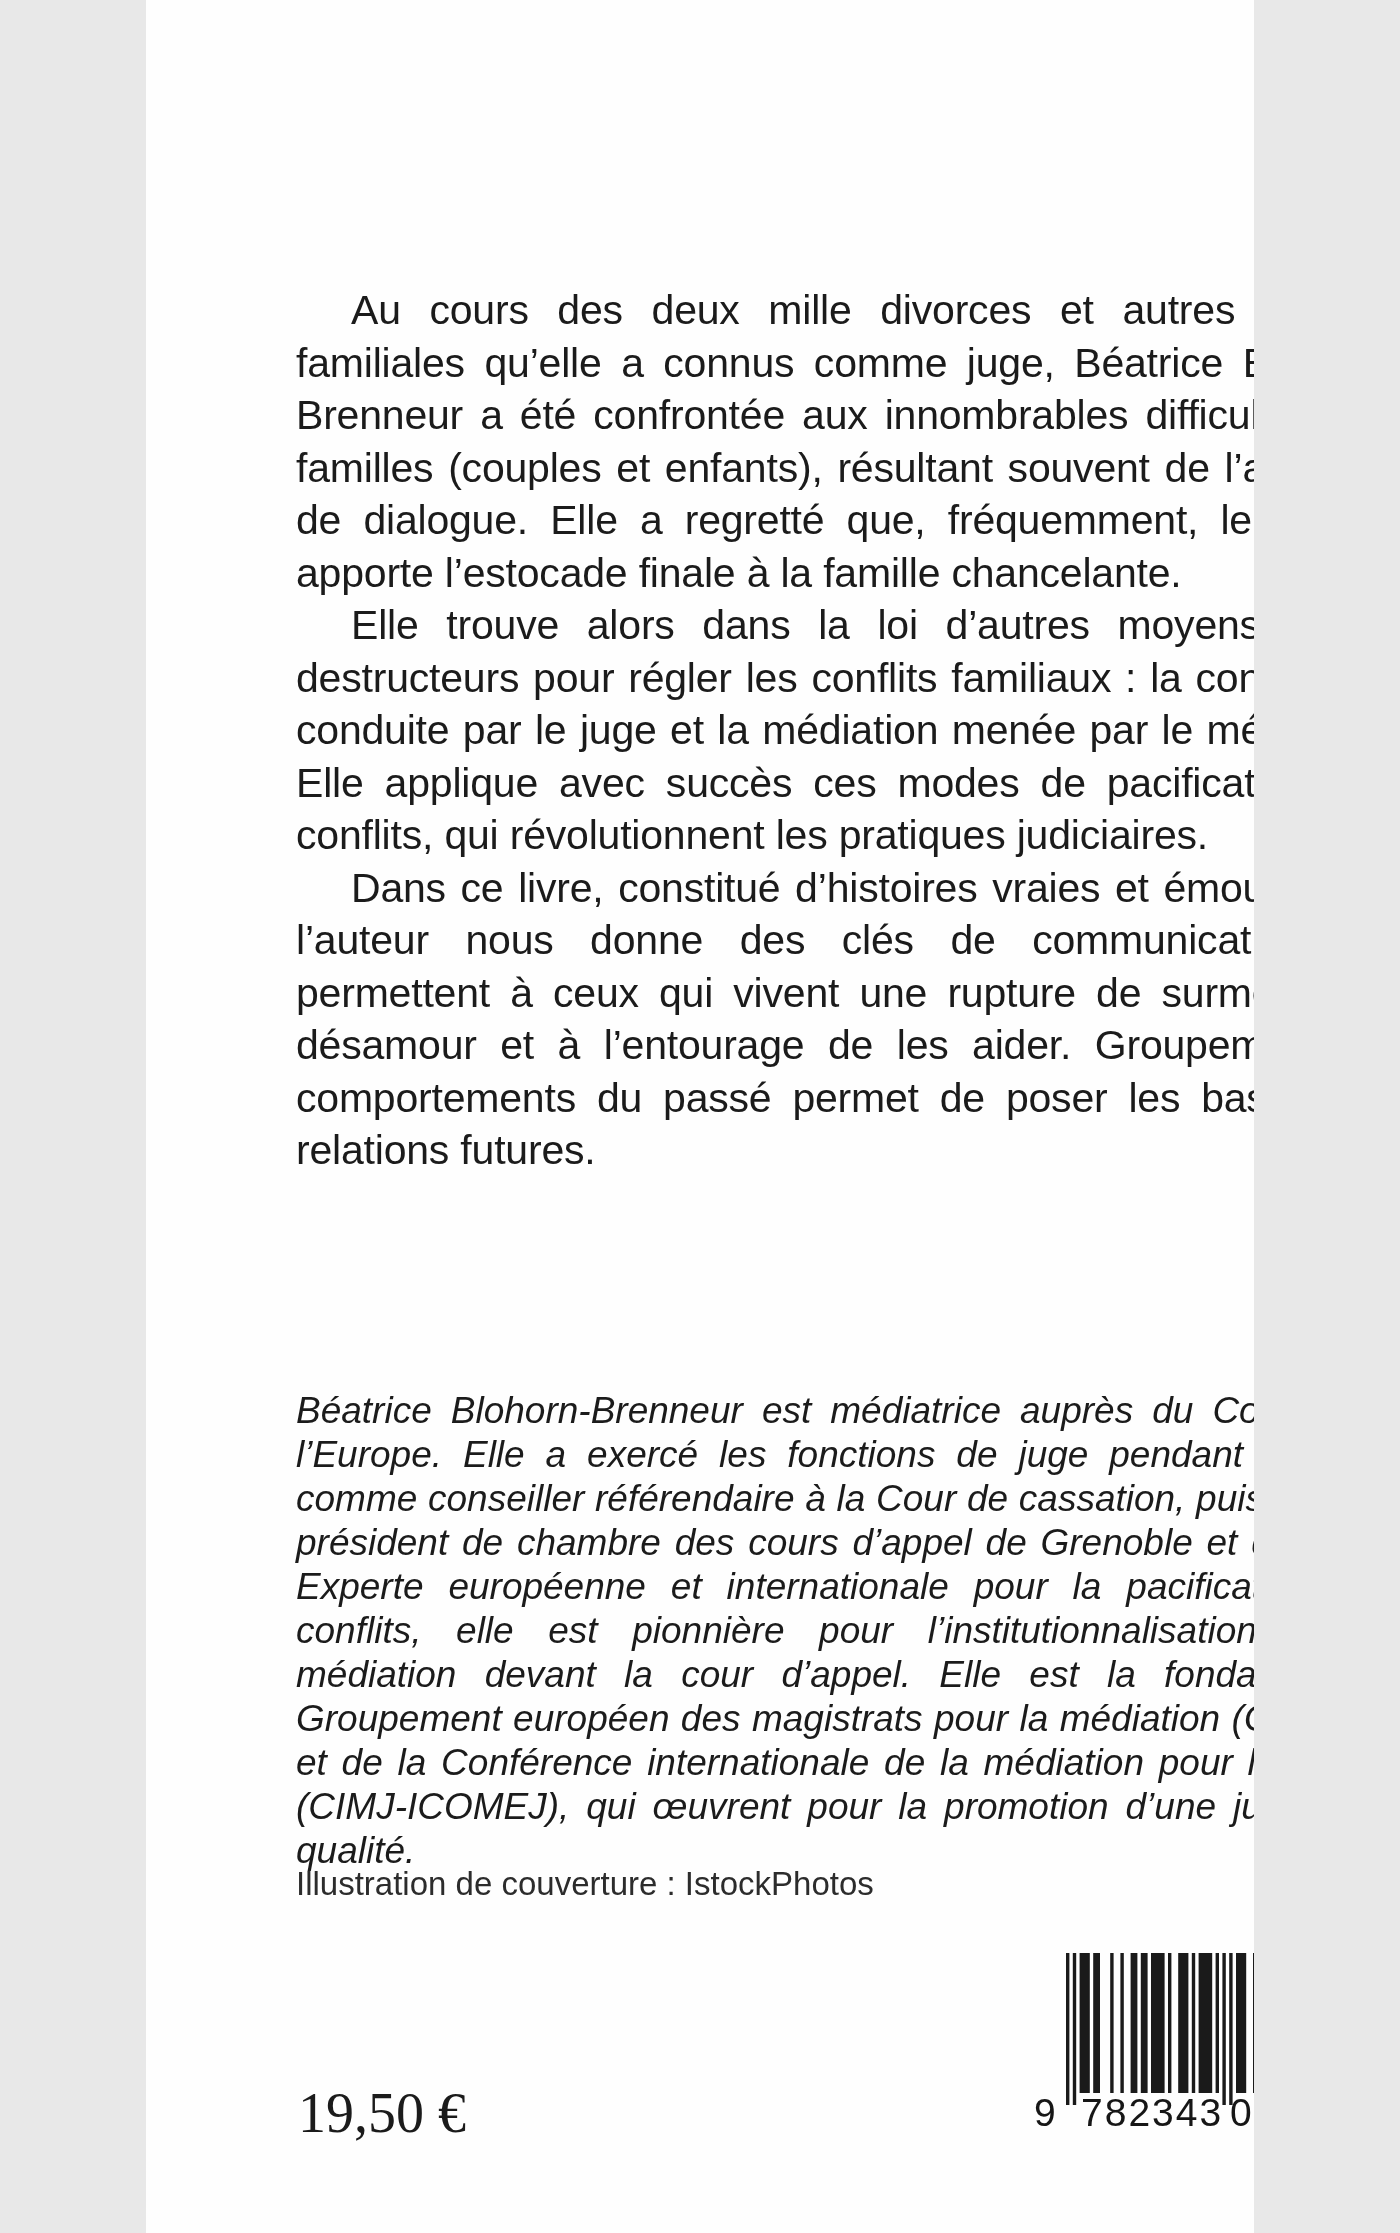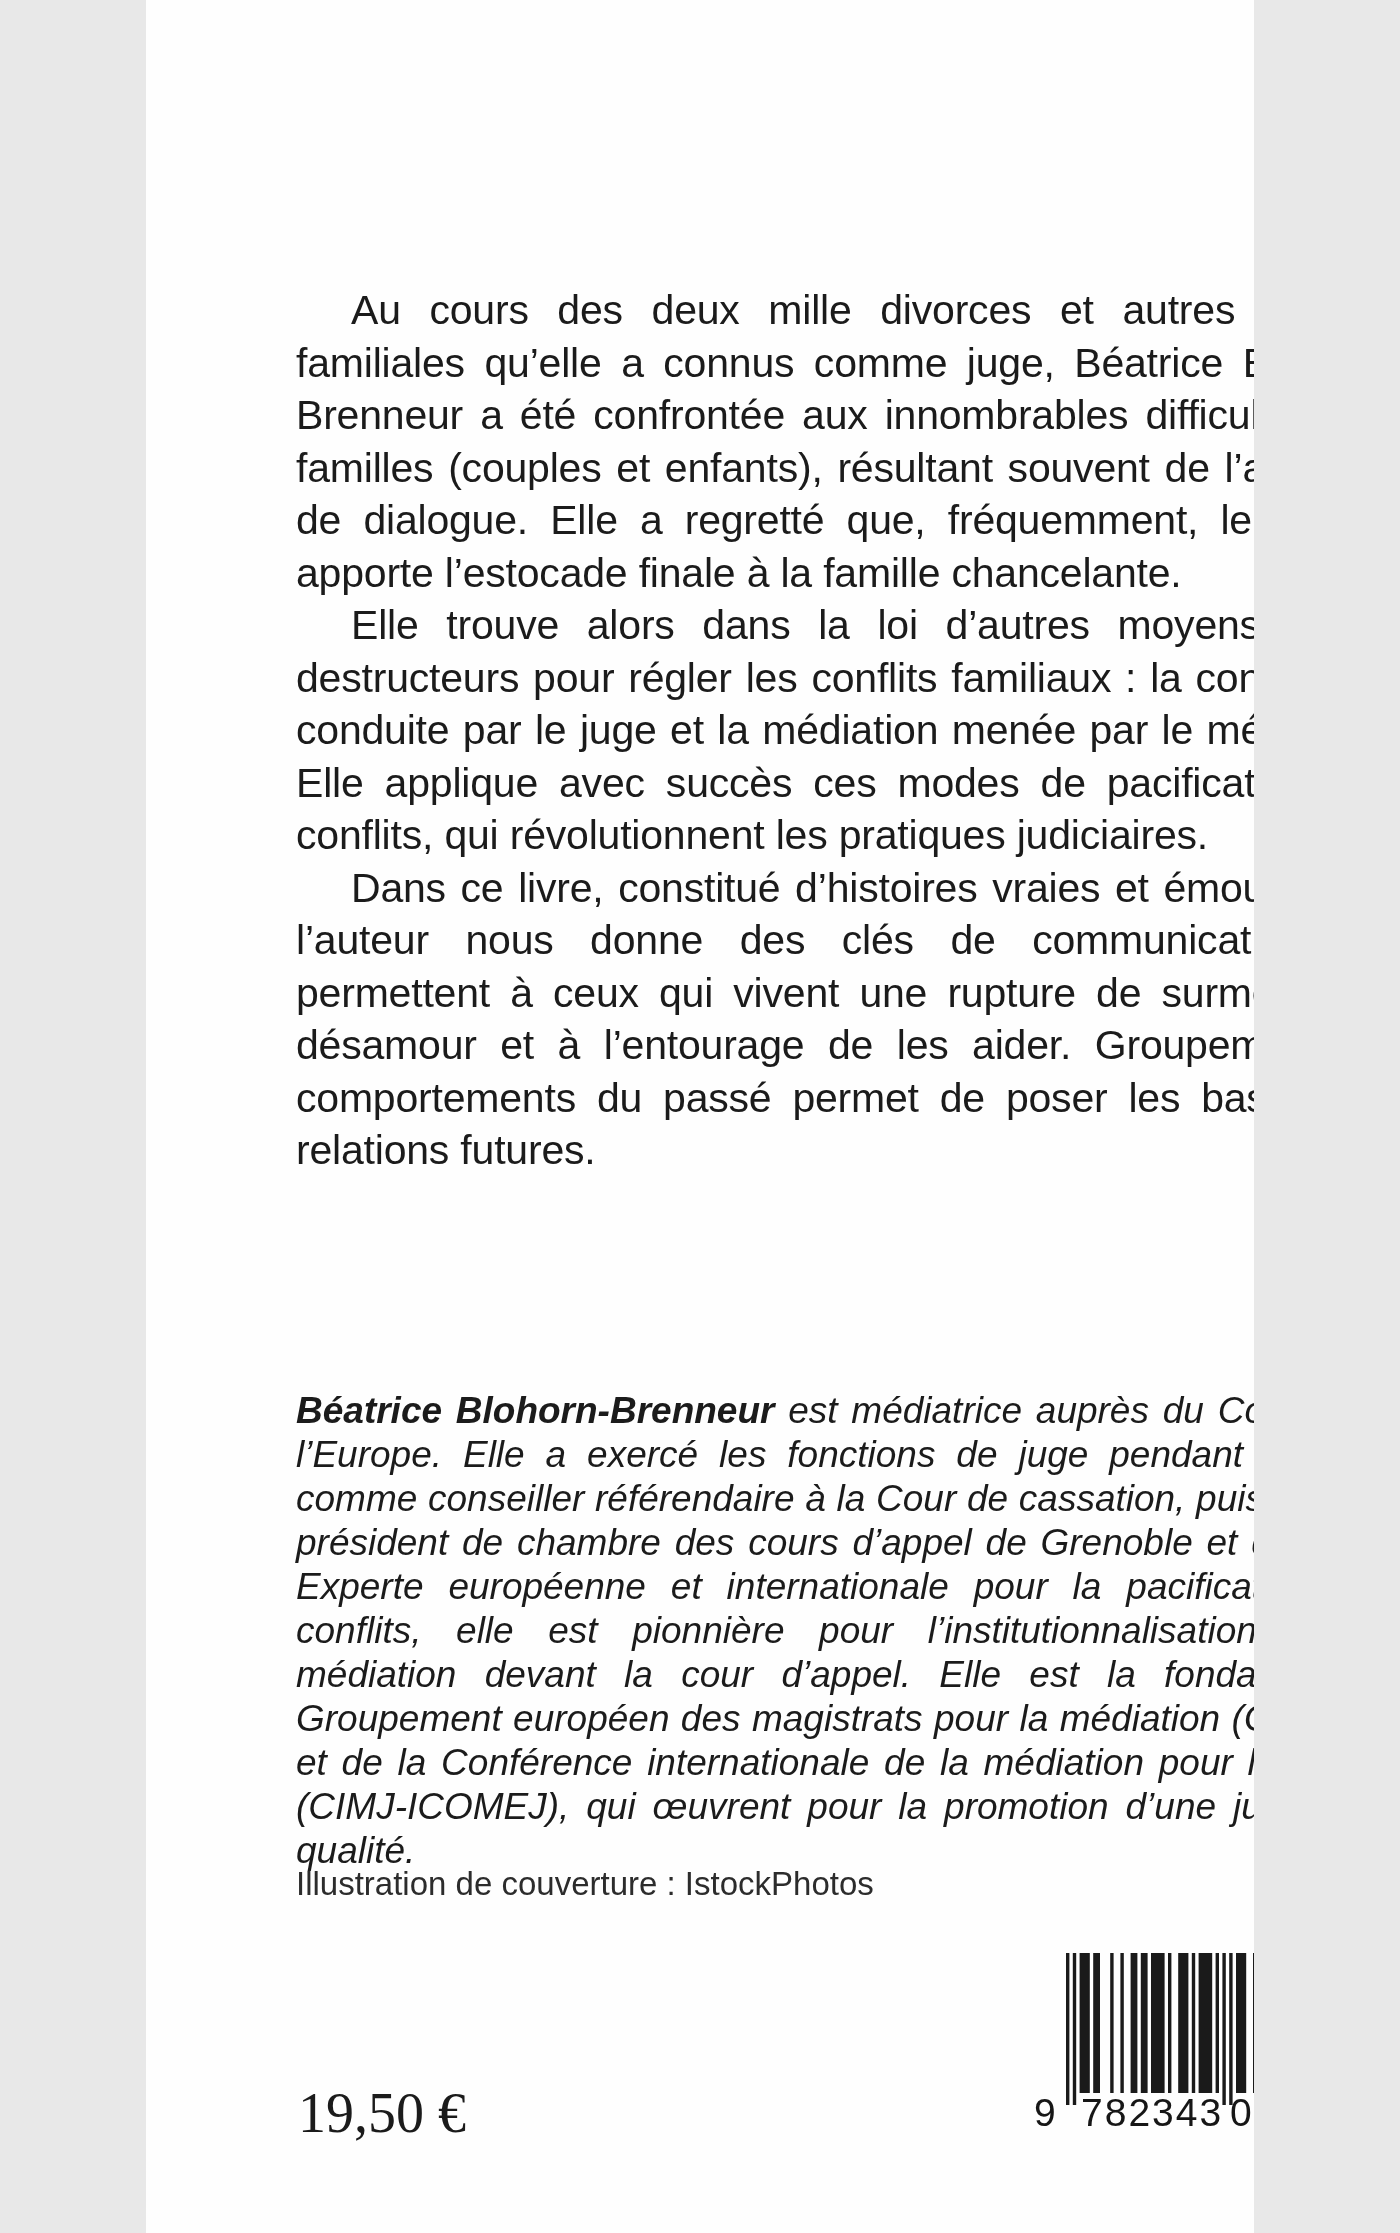--- a/index.html
+++ b/index.html
@@ -23,21 +23,21 @@
   .description p{margin:0;text-indent:55px;}
   
   .bio{
     position:absolute;
     left:150px;top:1389px;width:1100px;
     font-size:37px;line-height:44px;
     font-style:italic;
     text-align:justify;
   }
   .bio p{margin:0;}
-  .bio strong{font-weight:700;}
+  .bio strong{font-weight:400;}
   
   .credit{
     position:absolute;
     left:150px;top:1864px;
     font-size:33px;line-height:40px;
     color:#2c2c2c;
   }
   
   .isbn{
     position:absolute;

